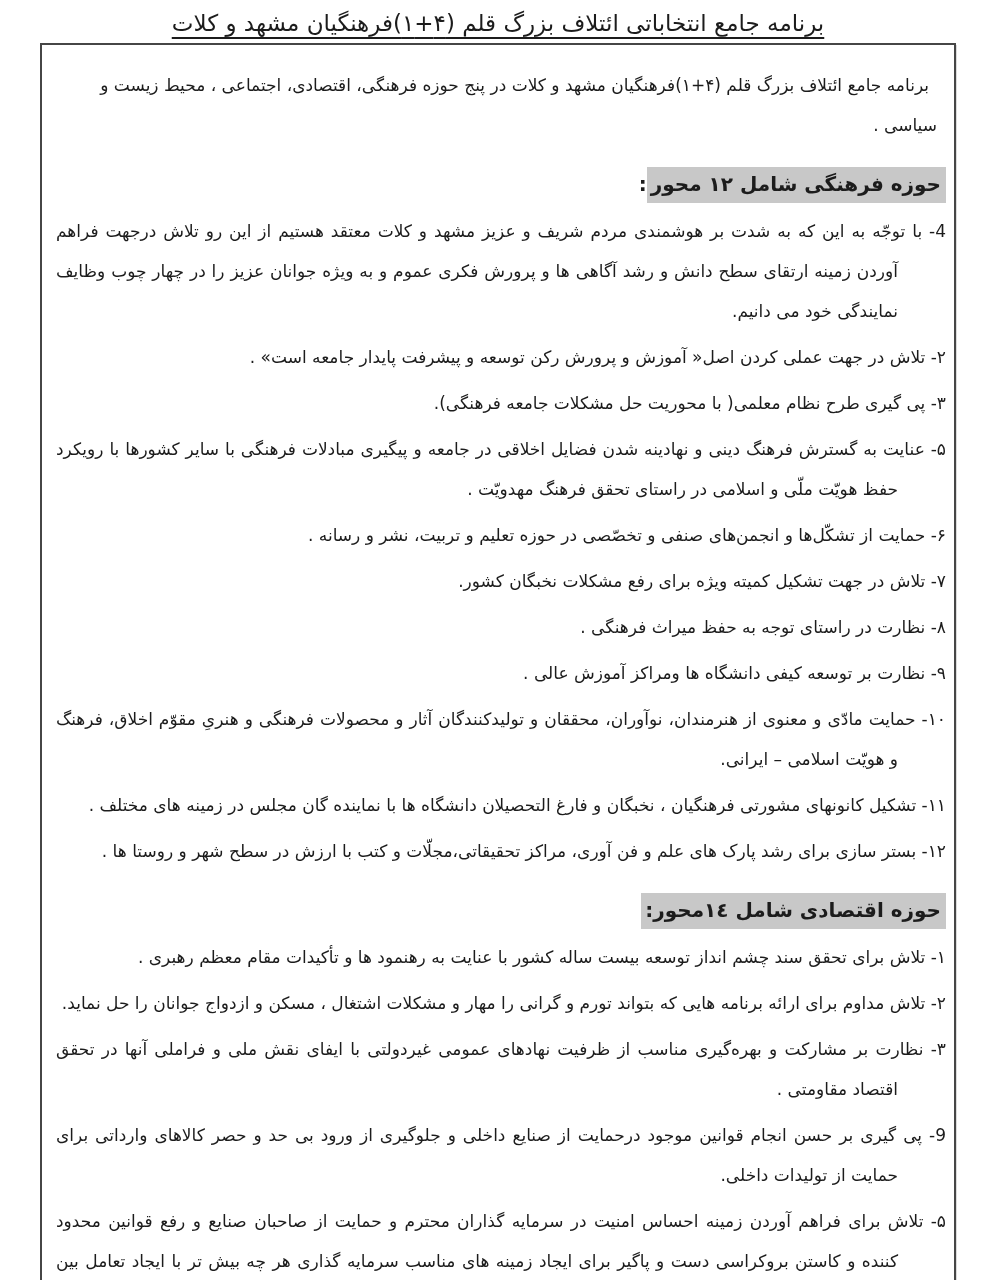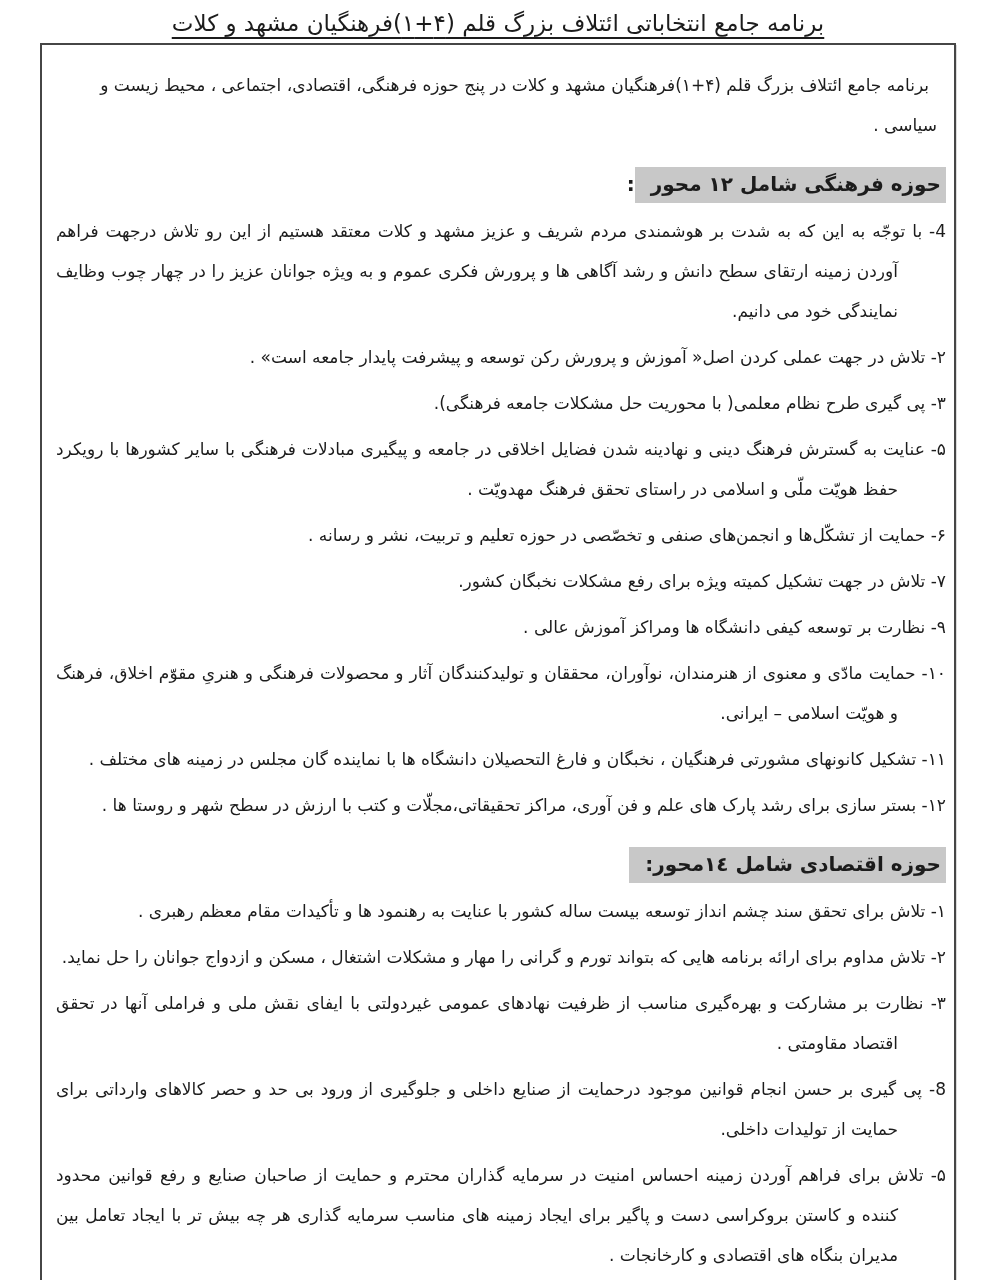--- a/index.html
+++ b/index.html
@@ -38,21 +38,21 @@
     text-indent: 8px;
   }
   .sec-heading {
     font-size: 20px;
     font-weight: bold;
     margin: 22px 0 8px;
     line-height: 30px;
   }
   .sec-heading .hl {
     background: var(--highlight, #c8c8c8);
-    padding: 2px 5px 4px 16px;
+    padding: 2px 5px 4px 4px;
     display: inline-block;
     text-align: center;
   }
   .item {
     margin: 6px 0 0;
     padding-right: 48px;
     text-indent: -48px;
     text-align: justify;
   }
   .sec-items { margin: 0; }
@@ -68,29 +68,30 @@
 
   <h2 class="sec-heading"><span class="hl">حوزه فرهنگی شامل ۱۲ محور</span><span>:</span></h2>
 
   <div class="sec-items">
     <p class="item">4- با توجّه به این که به شدت بر هوشمندی مردم شریف و عزیز مشهد و کلات معتقد هستیم از این رو تلاش درجهت فراهم آوردن زمینه ارتقای سطح دانش و رشد آگاهی ها و پرورش فکری عموم و به ویژه جوانان عزیز را در چهار چوب وظایف نمایندگی خود می دانیم.</p>
     <p class="item">۲- تلاش در جهت عملی کردن اصل« آموزش و پرورش رکن توسعه و پیشرفت پایدار جامعه است» .</p>
     <p class="item">۳- پی گیری طرح نظام معلمی( با محوریت حل مشکلات جامعه فرهنگی).</p>
     <p class="item">۵- عنایت به گسترش فرهنگ دینی و نهادینه شدن فضایل اخلاقی در جامعه و پیگیری مبادلات فرهنگی با سایر کشورها با رویکرد حفظ هویّت ملّی و اسلامی در راستای تحقق فرهنگ مهدویّت .</p>
     <p class="item">۶- حمایت از تشکّل‌ها و انجمن‌های صنفی و تخصّصی در حوزه تعلیم و تربیت،  نشر و رسانه .</p>
     <p class="item">۷- تلاش در جهت تشکیل کمیته ویژه برای رفع مشکلات نخبگان کشور.</p>
+    <p class="item">۸- نظارت در راستای توجه به حفظ میراث فرهنگی .</p>
     <p class="item">۹- نظارت بر توسعه کیفی دانشگاه ها ومراکز آموزش عالی .</p>
     <p class="item">۱۰- حمایت مادّی و معنوی از هنرمندان، نوآوران، محققان و تولیدکنندگان آثار و محصولات فرهنگی و هنریِ مقوّم اخلاق، فرهنگ و هویّت اسلامی – ایرانی.</p>
     <p class="item">۱۱- تشکیل کانونهای مشورتی فرهنگیان ، نخبگان و فارغ التحصیلان دانشگاه ها با نماینده گان مجلس در زمینه های مختلف .</p>
     <p class="item">۱۲- بستر سازی برای رشد پارک های علم و فن آوری، مراکز تحقیقاتی،مجلّات و کتب با ارزش در سطح شهر و روستا ها .</p>
   </div>
 
   <h2 class="sec-heading"><span class="hl">حوزه اقتصادی شامل ١٤محور:</span><span></span></h2>
 
   <div class="sec-items">
     <p class="item">۱- تلاش برای تحقق سند چشم انداز توسعه بیست ساله کشور با عنایت به رهنمود ها و تأکیدات مقام معظم رهبری .</p>
     <p class="item">۲- تلاش مداوم برای ارائه برنامه هایی که بتواند تورم و گرانی را مهار و مشکلات اشتغال ، مسکن و ازدواج جوانان را حل نماید.</p>
     <p class="item">۳- نظارت بر مشارکت و بهره‌گیری مناسب از ظرفیت نهادهای عمومی غیردولتی با ایفای نقش ملی و فراملی آنها در تحقق اقتصاد مقاومتی .</p>
-    <p class="item">8- پی گیری بر حسن انجام قوانین موجود درحمایت از صنایع داخلی و جلوگیری از ورود بی حد و حصر کالاهای وارداتی برای حمایت از تولیدات داخلی.</p>
+    <p class="item">9- پی گیری بر حسن انجام قوانین موجود درحمایت از صنایع داخلی و جلوگیری از ورود بی حد و حصر کالاهای وارداتی برای حمایت از تولیدات داخلی.</p>
     <p class="item">۵- تلاش برای فراهم آوردن زمینه احساس امنیت در سرمایه گذاران محترم و حمایت از صاحبان صنایع و رفع قوانین محدود کننده و کاستن بروکراسی دست و پاگیر برای ایجاد زمینه های مناسب سرمایه گذاری هر چه بیش تر با ایجاد تعامل بین مدیران بنگاه های اقتصادی و کارخانجات .</p>
   </div>
 
 </div>
 
 </body></html>

